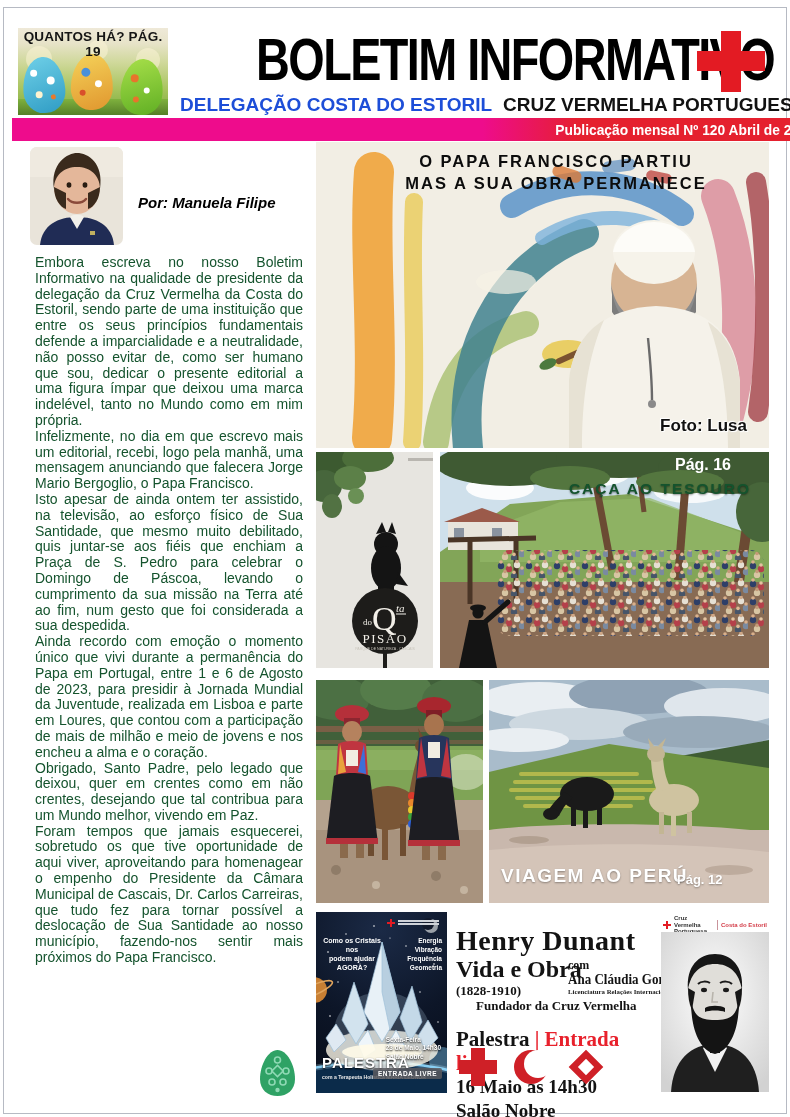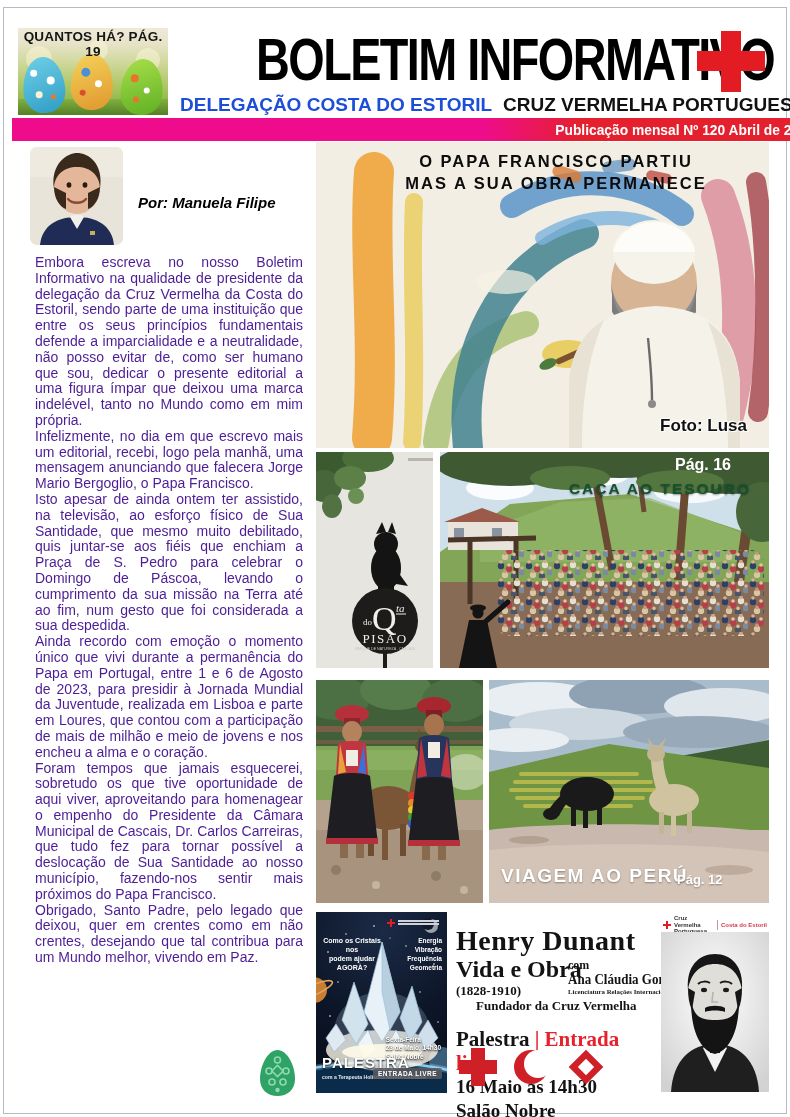--- a/index.html
+++ b/index.html
@@ -32,21 +32,21 @@
      background:linear-gradient(90deg,#ee0c8c 0%,#ee0c8c 58%,#e5202e 70%,#e5202e 100%);
      display:flex;justify-content:flex-end;align-items:center;padding-left:44px;}
   #issue-bar span{color:#fff;font-weight:bold;font-size:15px;padding-right:9px;
      display:inline-block;transform:scaleX(.92);transform-origin:100% 50%;}
 
   
   #editorial-photo{left:30px;top:147px;width:93px;height:98px;border-radius:7px;overflow:hidden;}
   #editorial-title{left:138px;top:163px;font-size:23px;font-weight:800;letter-spacing:1.5px;color:#000;}
   #editorial-byline{left:138px;top:194px;font-size:15px;font-weight:bold;font-style:italic;color:#000;}
   #editorial-body{left:35px;top:255px;width:268px;font-size:14px;line-height:15.8px;
-     text-align:justify;color:#4c1d95;}
+     text-align:justify;color:#14532d;}
   #editorial-body p{margin:0;}
   #egg-ornament{left:259px;top:1049px;width:37px;height:48px;}
 
   
   .panel{overflow:hidden;}
   #pope-panel{left:316px;top:142px;width:453px;height:306px;background:#f2eee4;}
   #pope-headline{position:absolute;left:30px;top:8px;width:420px;text-align:center;
      font-size:16.5px;font-weight:800;letter-spacing:2px;color:#0c0c0c;line-height:22px;}
   #pope-credit{position:absolute;right:22px;bottom:12px;font-size:17px;font-weight:bold;color:#111;
      text-shadow:0 0 3px #fff,1px 1px 0 #fff,-1px -1px 0 #fff;}
@@ -170,22 +170,22 @@
       <path d="M33,72 L42,98 L30,98 Z" fill="#2a3althree66" opacity="0"></path>
       <rect x="60" y="84" width="5" height="4" fill="#c0b060"></rect>
     </svg>
   </div>
   <div id="editorial-byline" class="abs">Por: Manuela Filipe</div>
   <div id="editorial-body" class="abs">
     <p>Embora escreva no nosso Boletim Informativo na qualidade de presidente da delegação da Cruz Vermelha da Costa do Estoril, sendo parte de uma instituição que entre os seus princípios fundamentais defende a imparcialidade e a neutralidade, não posso evitar de, como ser humano que sou, dedicar o presente editorial a uma figura ímpar que deixou uma marca indelével, tanto no Mundo como em mim própria.</p>
     <p>Infelizmente, no dia em que escrevo mais um editorial, recebi, logo pela manhã, uma mensagem anunciando que falecera Jorge Mario Bergoglio, o Papa Francisco.</p>
     <p>Isto apesar de ainda ontem ter assistido, na televisão, ao esforço físico de Sua Santidade, que mesmo muito debilitado, quis juntar-se aos fiéis que enchiam a Praça de S. Pedro para celebrar o Domingo de Páscoa, levando o cumprimento da sua missão na Terra até ao fim, num gesto que foi considerada a sua despedida.</p>
     <p>Ainda recordo com emoção o momento único que vivi durante a permanência do Papa em Portugal, entre 1 e 6 de Agosto de 2023, para presidir à Jornada Mundial da Juventude, realizada em Lisboa e parte em Loures, que contou com a participação de mais de milhão e meio de jovens e nos encheu a alma e o coração.</p>
+    <p>Obrigado, Santo Padre, pelo legado que deixou, quer em crentes como em não crentes, desejando que tal contribua para um Mundo melhor, vivendo em Paz.</p>
     <p>Foram tempos que jamais esquecerei, sobretudo os que tive oportunidade de aqui viver, aproveitando para homenagear o empenho do Presidente da Câmara Municipal de Cascais, Dr. Carlos Carreiras, que tudo fez para tornar possível a deslocação de Sua Santidade ao nosso município, fazendo-nos sentir mais próximos do Papa Francisco.</p>
-    <p>Obrigado, Santo Padre, pelo legado que deixou, quer em crentes como em não crentes, desejando que tal contribua para um Mundo melhor, vivendo em Paz.</p>
   </div>
   <div id="egg-ornament" class="abs">
     <svg width="37" height="48" viewBox="0 0 37 48">
       <path d="M18.5,1 C28,1 36,16 36,30 C36,41 28,47 18.5,47 C9,47 1,41 1,30 C1,16 9,1 18.5,1 Z" fill="#2fa265"></path>
       <rect x="14.5" y="18" width="8" height="8" transform="rotate(45 18.5 22)" fill="none" stroke="#8fd9b4" stroke-width="1.6"></rect>
       <circle cx="18.5" cy="11" r="3" fill="none" stroke="#8fd9b4" stroke-width="1.6"></circle>
       <circle cx="10" cy="22" r="3" fill="none" stroke="#8fd9b4" stroke-width="1.6"></circle>
       <circle cx="27" cy="22" r="3" fill="none" stroke="#8fd9b4" stroke-width="1.6"></circle>
       <circle cx="13" cy="33" r="3" fill="none" stroke="#8fd9b4" stroke-width="1.6"></circle>
       <circle cx="24" cy="33" r="3" fill="none" stroke="#8fd9b4" stroke-width="1.6"></circle>

